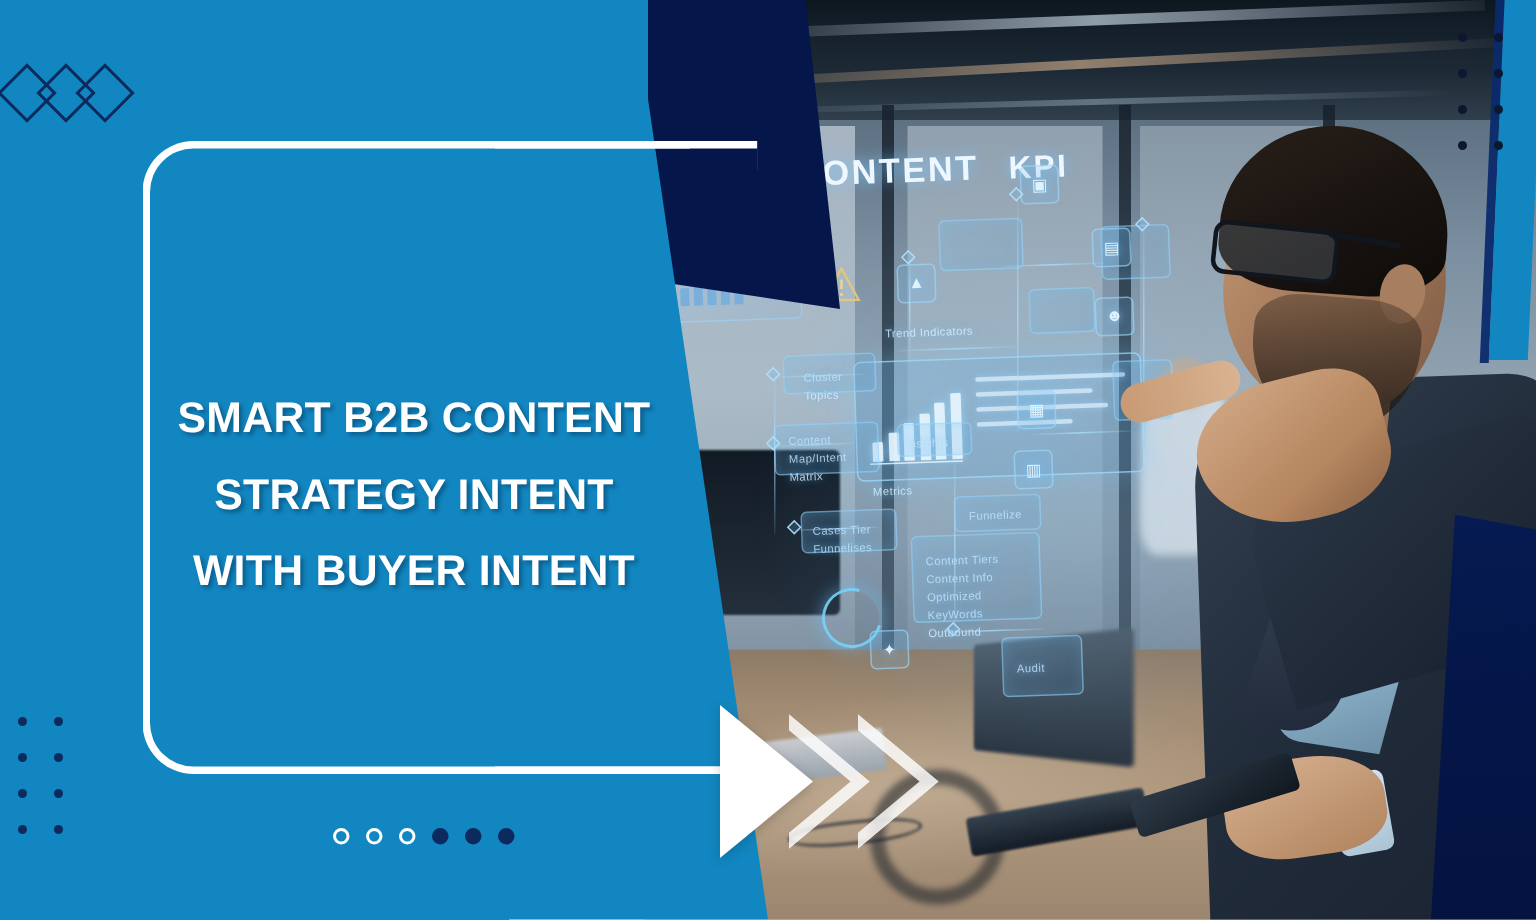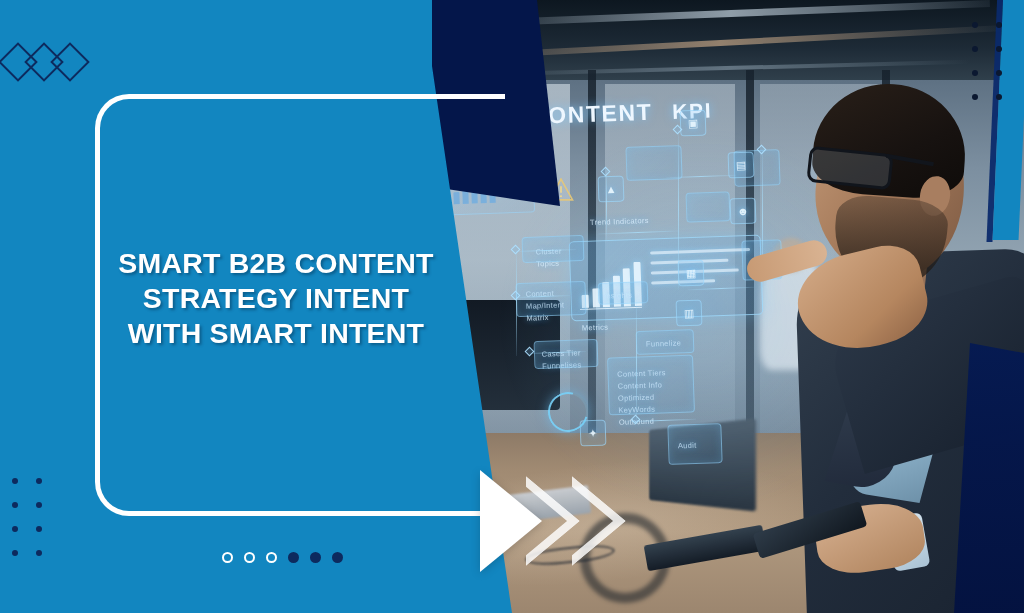--- a/index.html
+++ b/index.html
@@ -329,21 +329,21 @@
 
   
   .headline {
     position: absolute; left: 96px; top: 246px; width: 360px;
     text-align: center;
     color: #ffffff;
     font-size: 28.5px; font-weight: 700; line-height: 1.22;
     letter-spacing: .2px;
     text-shadow: 2px 2px 3px rgba(0,40,70,.45);
   }
-  .headline > span { display: block; }
+  .headline > span { display: block; margin-top: 16px; }
 
   
   .play-wrap { position: absolute; left: 480px; top: 466px; width: 180px; height: 110px; }
   .play-tri {
     position: absolute; left: 0; top: 4px;
     width: 0; height: 0;
     border-left: 62px solid #ffffff;
     border-top: 51px solid transparent;
     border-bottom: 51px solid transparent;
     filter: drop-shadow(0 2px 4px rgba(0,0,0,.18));
@@ -565,21 +565,21 @@
 
   <div class="blue-panel"></div>
 
   <div class="frame"></div>
   <div class="frame-top-ext"></div>
   <div class="frame-bot-ext"></div>
 
   <h1 class="headline">
     <span>SMART B2B CONTENT</span>
     <span>STRATEGY INTENT</span>
-    <span>WITH SMART INTENT</span>
+    <span>WITH BUYER INTENT</span>
   </h1>
 
   <div class="play-wrap">
     <div class="play-tri"></div>
     <div class="chev c1"></div>
     <div class="chev c2"></div>
   </div>
 
   <div class="diamonds">
     <i></i>

